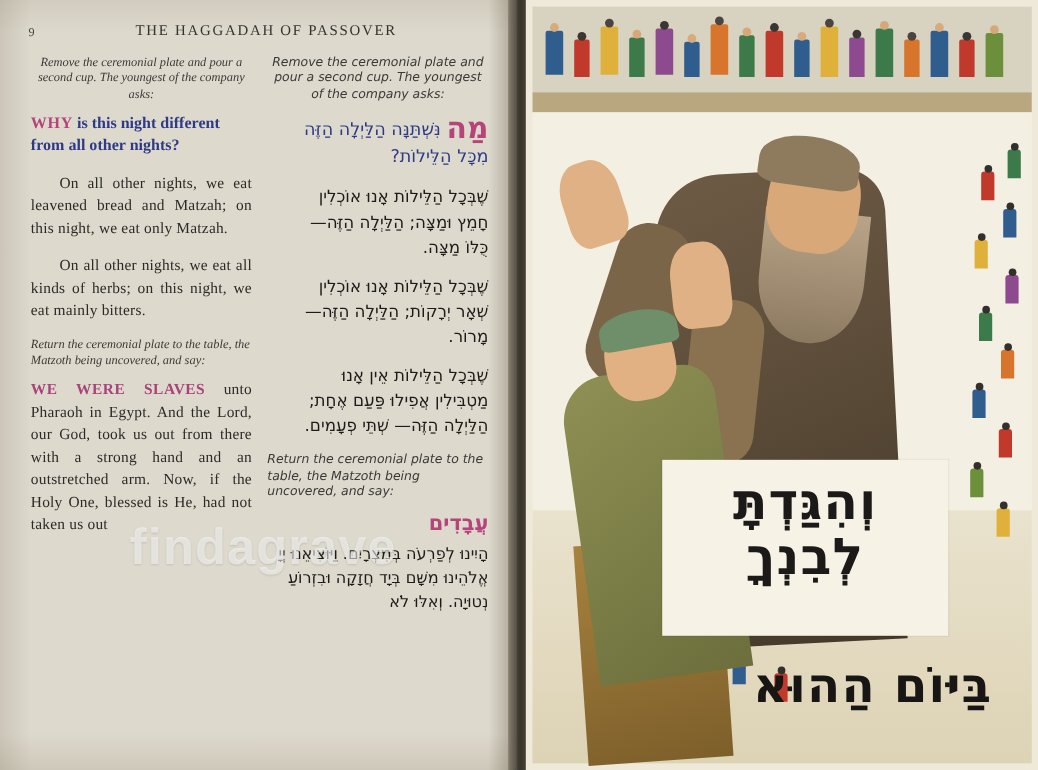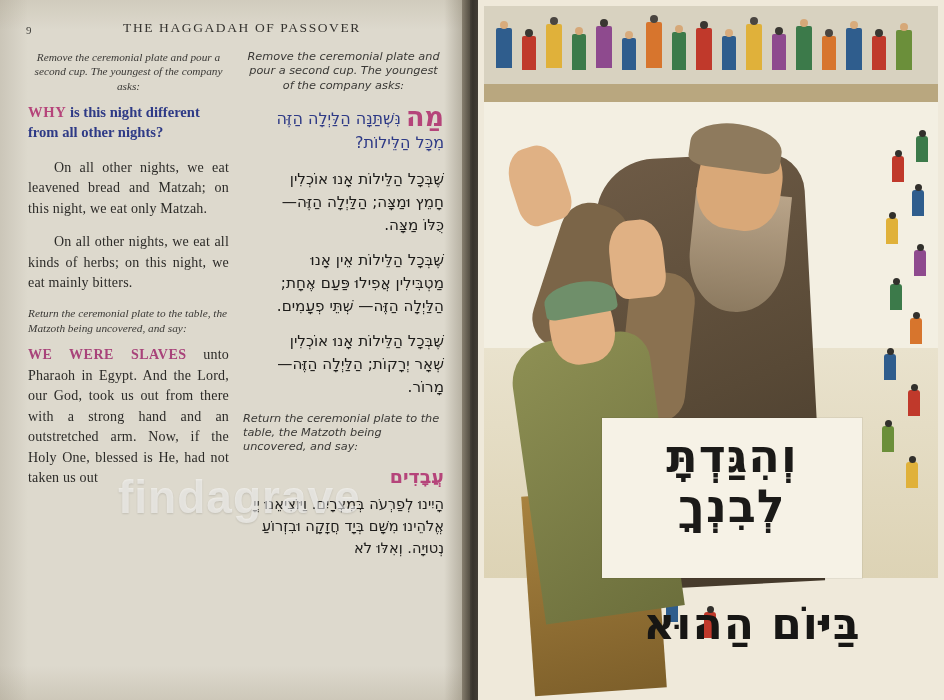--- a/index.html
+++ b/index.html
@@ -152,21 +152,21 @@
   #right-page {
     position: absolute;
     left: 478px; top: 0;
     width: 466px; height: 700px;
     background: #efe9da;
     overflow: hidden;
   }
   #illus {
     position: absolute;
     left: 6px; top: 6px;
-    width: 454px; height: 572px;
+    width: 454px; height: 688px;
     background: #f3efe2;
   }
 
   
   .band {
     position: absolute;
     left: 0; top: 0;
     width: 454px; height: 96px;
     background: #d8d2c0;
     overflow: hidden;
@@ -315,21 +315,21 @@
     font-size: 46px;
     line-height: 1.08;
     padding-top: 14px;
     letter-spacing: 1px;
   }
   #subtitle {
     position: absolute;
     left: 118px; top: 592px;
     width: 300px;
     direction: rtl;
-    text-align: center;
+    text-align: right;
     font-family: "DejaVu Sans", sans-serif;
     font-weight: bold;
     font-size: 44px;
     color: #171614;
     letter-spacing: 1px;
   }
 
   
   #watermark {
     position: absolute;
@@ -375,22 +375,22 @@
 
       <div class="col heb">
         <div class="rubric" style="direction:ltr">Remove the ceremonial plate and pour a second cup.  The youngest of the company asks:</div>
 
         <div class="heb-q">
           <span class="big">מַה</span>
           <span>נִּשְׁתַּנָּה הַלַּיְלָה הַזֶּה מִכָּל הַלֵּילוֹת?</span>
         </div>
 
         <p class="heb-p">שֶׁבְּכָל הַלֵּילוֹת אָנוּ אוֹכְלִין חָמֵץ וּמַצָּה; הַלַּיְלָה הַזֶּה— כֻּלּוֹ מַצָּה.</p>
+        <p class="heb-p">שֶׁבְּכָל הַלֵּילוֹת אָנוּ אוֹכְלִין שְׁאָר יְרָקוֹת; הַלַּיְלָה הַזֶּה— מָרוֹר.</p>
         <p class="heb-p">שֶׁבְּכָל הַלֵּילוֹת אֵין אָנוּ מַטְבִּילִין אֲפִילוּ פַּעַם אֶחָת; הַלַּיְלָה הַזֶּה— שְׁתֵּי פְעָמִים.</p>
-        <p class="heb-p">שֶׁבְּכָל הַלֵּילוֹת אָנוּ אוֹכְלִין שְׁאָר יְרָקוֹת; הַלַּיְלָה הַזֶּה— מָרוֹר.</p>
 
         <div class="rubric left-align" style="direction:ltr">Return the ceremonial plate to the table, the Matzoth being uncovered, and say:</div>
 
         <div class="heb-head">עֲבָדִים</div>
         <p class="heb-body">הָיִינוּ לְפַרְעֹה בְּמִצְרָיִם. וַיּוֹצִיאֵנוּ יְיָ אֱלֹהֵינוּ מִשָּׁם בְּיָד חֲזָקָה וּבִזְרוֹעַ נְטוּיָה. וְאִלּוּ לֹא</p>
       </div>
 
     </div>
   </div>
 

